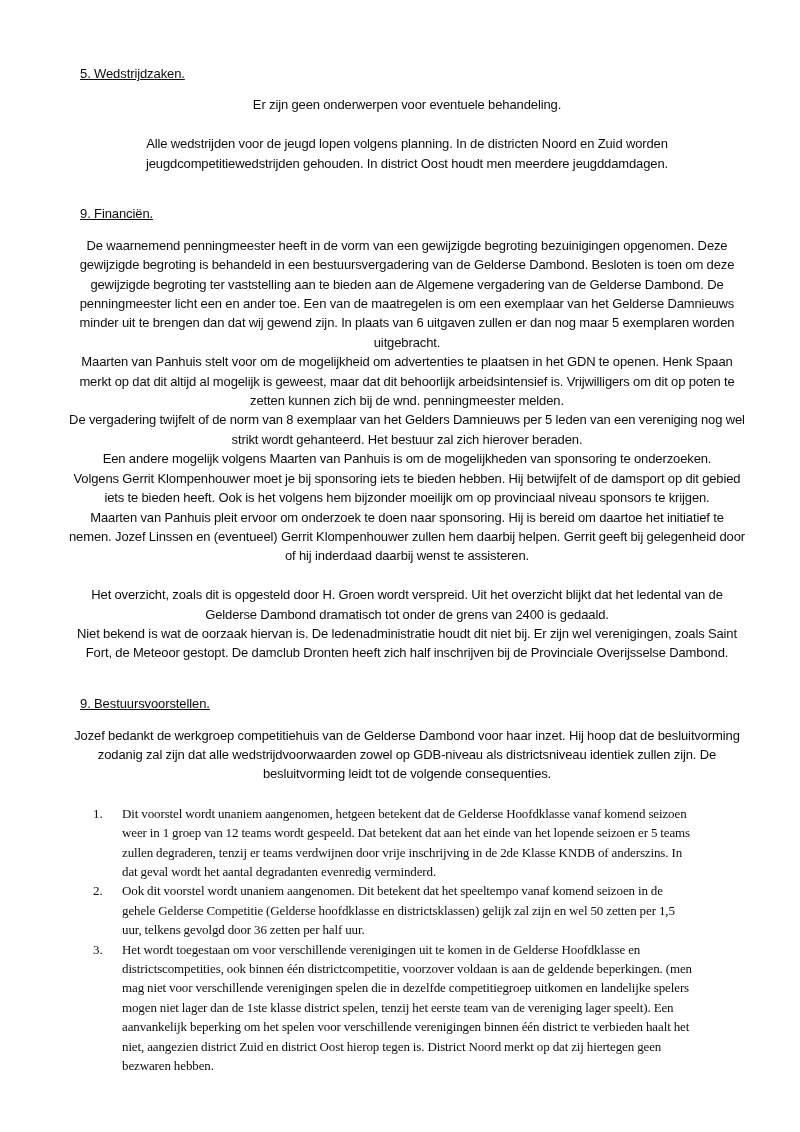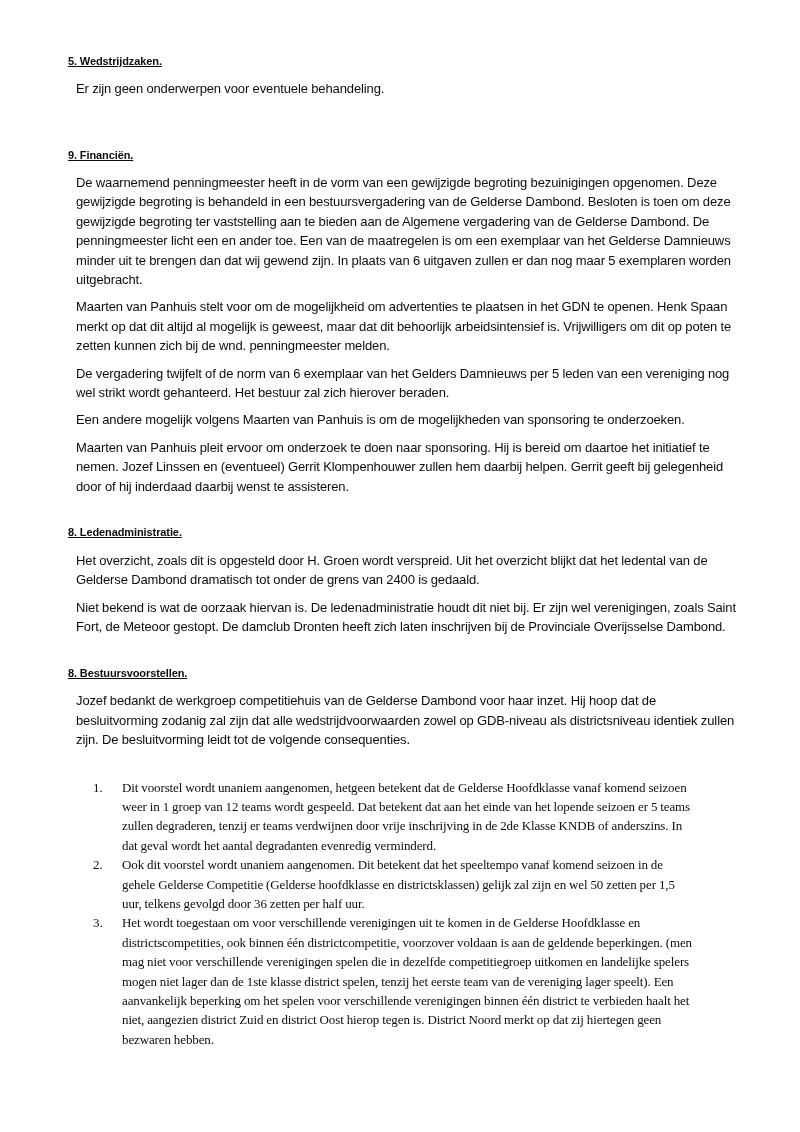--- a/index.html
+++ b/index.html
@@ -28,31 +28,31 @@
     width: 678px;
     font-size: 13.0px;
     line-height: 19.4px;
     letter-spacing: -0.12px;
     word-spacing: -0.1px;
   }
   .section {
     margin: 0;
   }
   .section-heading {
-    font-weight: bold;
+    font-weight: normal;
     text-decoration: underline;
     text-underline-offset: 1px;
-    font-size: 11px;
+    font-size: 13.0px;
     line-height: 19.4px;
-    margin: 0;
+    margin: 12px;
     letter-spacing: -0.1px;
   }
   .para {
-    margin: 8px;
-    text-align: left;
+    margin: 0;
+    text-align: center;
   }
   .spacer {
     height: 19.4px;
   }
   ol.proposals {
     margin: 0;
     padding: 0;
     list-style: none;
     counter-reset: proposal;
     font-family: Liberation Serif, serif;
@@ -84,45 +84,46 @@
   <div class="doc-body">
 
     <div class="section">
       <div class="section-heading">5. Wedstrijdzaken.</div>
       <p class="para">Er zijn geen onderwerpen voor eventuele behandeling.</p>
     </div>
 
     <div class="spacer"></div>
 
     <div class="section">
+      <p class="para">Alle wedstrijden voor de jeugd lopen volgens planning. In de districten Noord en Zuid worden jeugdcompetitiewedstrijden gehouden. In district Oost houdt men meerdere jeugddamdagen.</p>
     </div>
 
     <div class="spacer"></div>
 
     <div class="section">
       <div class="section-heading">9. Financiën.</div>
       <p class="para">De waarnemend penningmeester heeft in de vorm van een gewijzigde begroting bezuinigingen opgenomen. Deze gewijzigde begroting is behandeld in een bestuursvergadering van de Gelderse Dambond. Besloten is toen om deze gewijzigde begroting ter vaststelling aan te bieden aan de Algemene vergadering van de Gelderse Dambond. De penningmeester licht een en ander toe. Een van de maatregelen is om een exemplaar van het Gelderse Damnieuws minder uit te brengen dan dat wij gewend zijn. In plaats van 6 uitgaven zullen er dan nog maar 5 exemplaren worden uitgebracht.</p>
       <p class="para">Maarten van Panhuis stelt voor om de mogelijkheid om advertenties te plaatsen in het GDN te openen. Henk Spaan merkt op dat dit altijd al mogelijk is geweest, maar dat dit behoorlijk arbeidsintensief is. Vrijwilligers om dit op poten te zetten kunnen zich bij de wnd. penningmeester  melden.</p>
-      <p class="para">De vergadering twijfelt of de norm van 6 exemplaar van het Gelders Damnieuws per 5 leden van een vereniging nog wel strikt wordt gehanteerd. Het bestuur zal zich hierover beraden.</p>
+      <p class="para">De vergadering twijfelt of de norm van 8 exemplaar van het Gelders Damnieuws per 5 leden van een vereniging nog wel strikt wordt gehanteerd. Het bestuur zal zich hierover beraden.</p>
       <p class="para">Een andere mogelijk volgens Maarten van Panhuis is om de mogelijkheden van sponsoring te onderzoeken.</p>
+      <p class="para">Volgens Gerrit Klompenhouwer moet je bij sponsoring iets te bieden hebben. Hij betwijfelt of de damsport op dit gebied iets te bieden heeft. Ook is het volgens hem bijzonder moeilijk om op provinciaal niveau  sponsors te krijgen.</p>
       <p class="para">Maarten van Panhuis pleit ervoor om onderzoek te doen naar sponsoring. Hij is bereid om daartoe het initiatief te nemen. Jozef Linssen en (eventueel) Gerrit Klompenhouwer zullen hem daarbij helpen. Gerrit geeft bij gelegenheid door of hij inderdaad daarbij wenst te assisteren.</p>
     </div>
 
     <div class="spacer"></div>
 
     <div class="section">
-      <div class="section-heading">8. Ledenadministratie.</div>
       <p class="para">Het overzicht, zoals dit is opgesteld door H. Groen wordt verspreid. Uit het overzicht blijkt dat het ledental van de Gelderse Dambond dramatisch tot onder de grens van 2400 is gedaald.</p>
-      <p class="para">Niet bekend is wat de oorzaak hiervan is. De ledenadministratie houdt dit niet bij. Er zijn wel verenigingen, zoals Saint Fort, de Meteoor gestopt. De damclub Dronten heeft zich laten inschrijven bij de Provinciale Overijsselse Dambond.</p>
+      <p class="para">Niet bekend is wat de oorzaak hiervan is. De ledenadministratie houdt dit niet bij. Er zijn wel verenigingen, zoals Saint Fort, de Meteoor gestopt. De damclub Dronten heeft zich half inschrijven bij de Provinciale Overijsselse Dambond.</p>
     </div>
 
     <div class="spacer"></div>
 
     <div class="section">
-      <div class="section-heading">8. Bestuursvoorstellen.</div>
+      <div class="section-heading">9. Bestuursvoorstellen.</div>
       <p class="para">Jozef bedankt de werkgroep competitiehuis van de Gelderse Dambond voor haar inzet. Hij hoop dat de besluitvorming zodanig zal zijn dat alle wedstrijdvoorwaarden zowel op GDB-niveau als districtsniveau identiek zullen zijn. De besluitvorming leidt tot de volgende consequenties.</p>
 
       <div class="list-top-gap"></div>
 
       <ol class="proposals">
         <li>Dit voorstel wordt unaniem aangenomen, hetgeen betekent dat de Gelderse Hoofdklasse vanaf komend seizoen weer in 1 groep van 12 teams wordt gespeeld. Dat betekent dat aan het einde van het lopende seizoen er 5 teams zullen degraderen, tenzij er teams verdwijnen door vrije inschrijving in de 2de Klasse KNDB of anderszins. In dat geval wordt het aantal degradanten evenredig verminderd.</li>
         <li>Ook dit voorstel wordt unaniem aangenomen. Dit betekent dat het speeltempo vanaf komend seizoen in de gehele Gelderse Competitie (Gelderse hoofdklasse en districtsklassen) gelijk zal zijn  en wel 50 zetten per 1,5 uur, telkens gevolgd door 36 zetten per half uur.</li>
         <li>Het wordt toegestaan om voor verschillende verenigingen uit te komen in de Gelderse Hoofdklasse en districtscompetities, ook binnen één districtcompetitie, voorzover voldaan is aan de geldende beperkingen. (men mag niet voor verschillende verenigingen spelen die in dezelfde competitiegroep uitkomen en landelijke spelers mogen niet lager dan de 1ste klasse district spelen, tenzij het eerste team van de vereniging lager speelt). Een aanvankelijk beperking om het spelen voor verschillende verenigingen binnen één district te verbieden haalt het niet, aangezien district Zuid en district Oost hierop tegen is. District Noord merkt op dat zij hiertegen geen bezwaren hebben.</li>
       </ol>
     </div>

